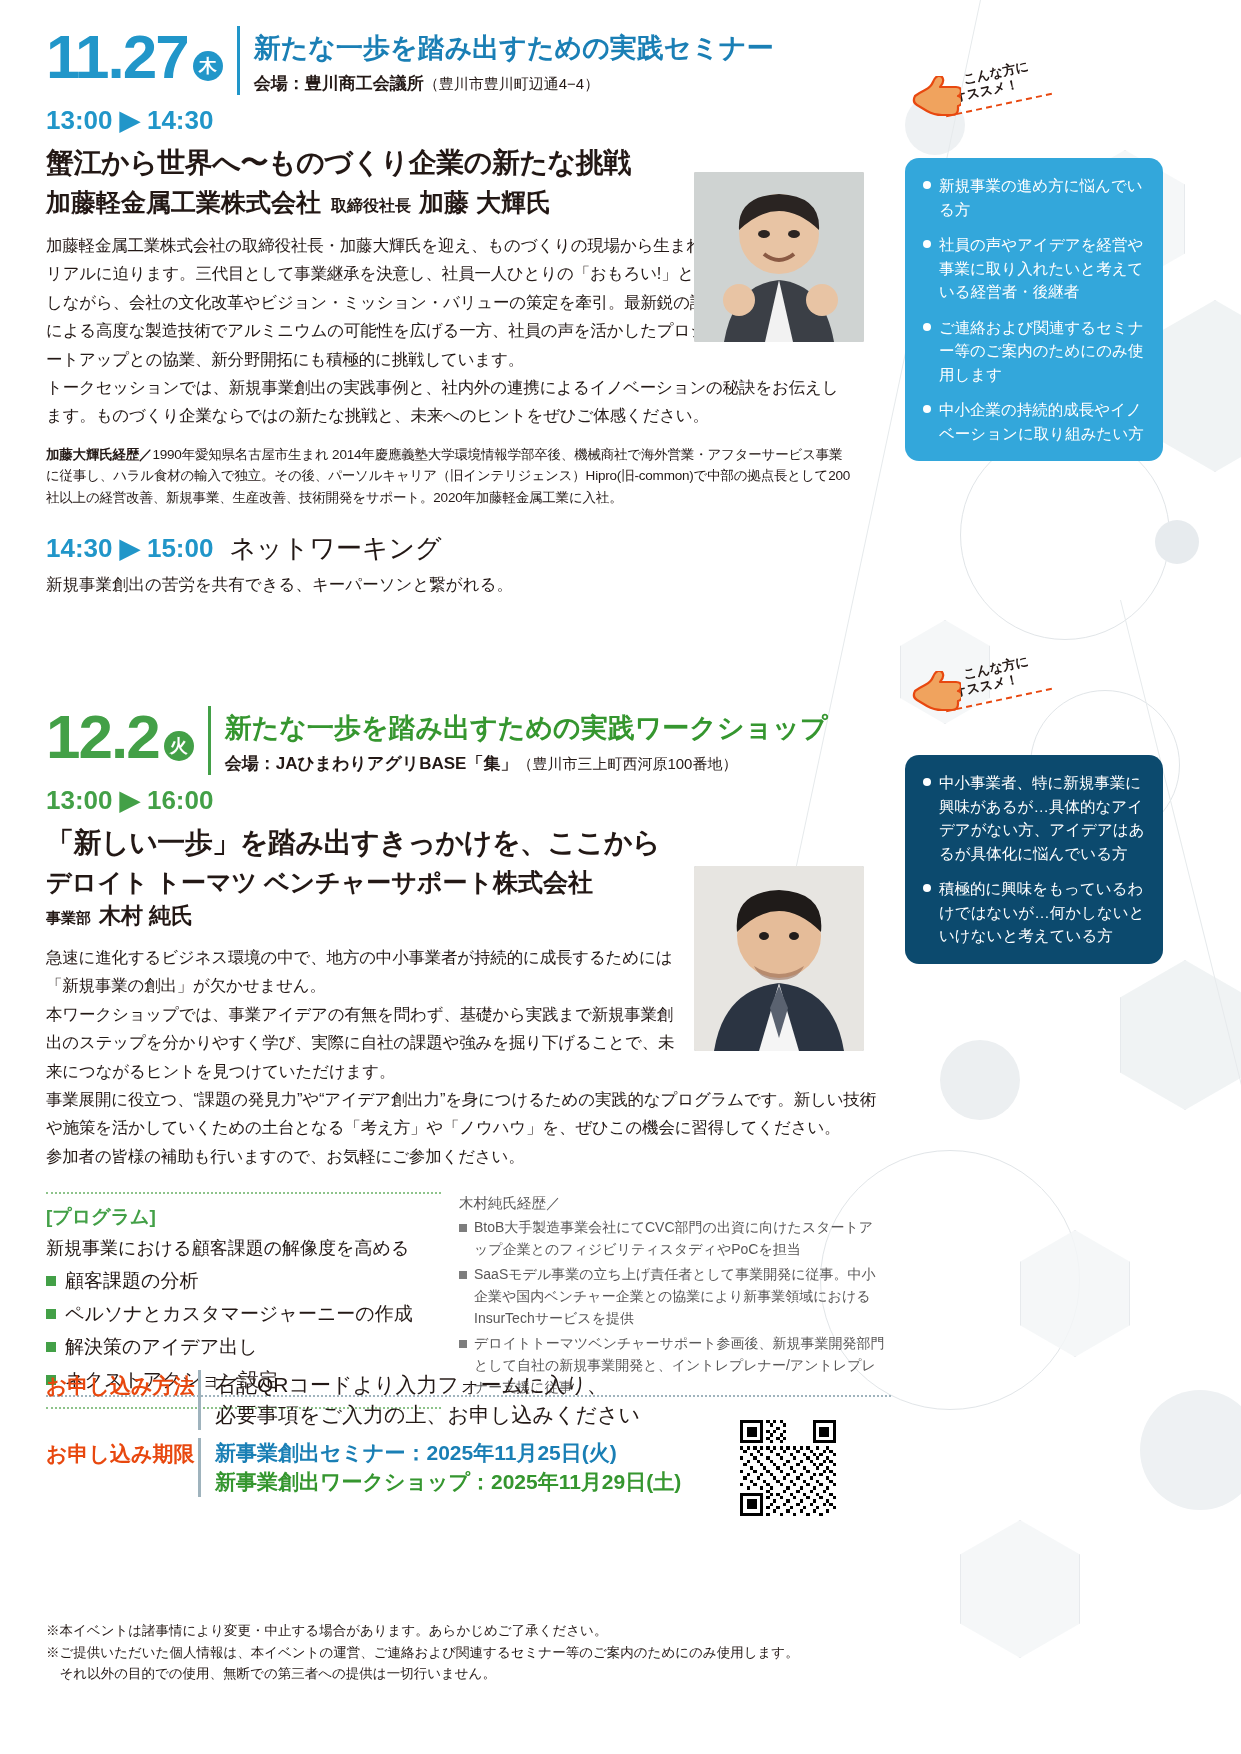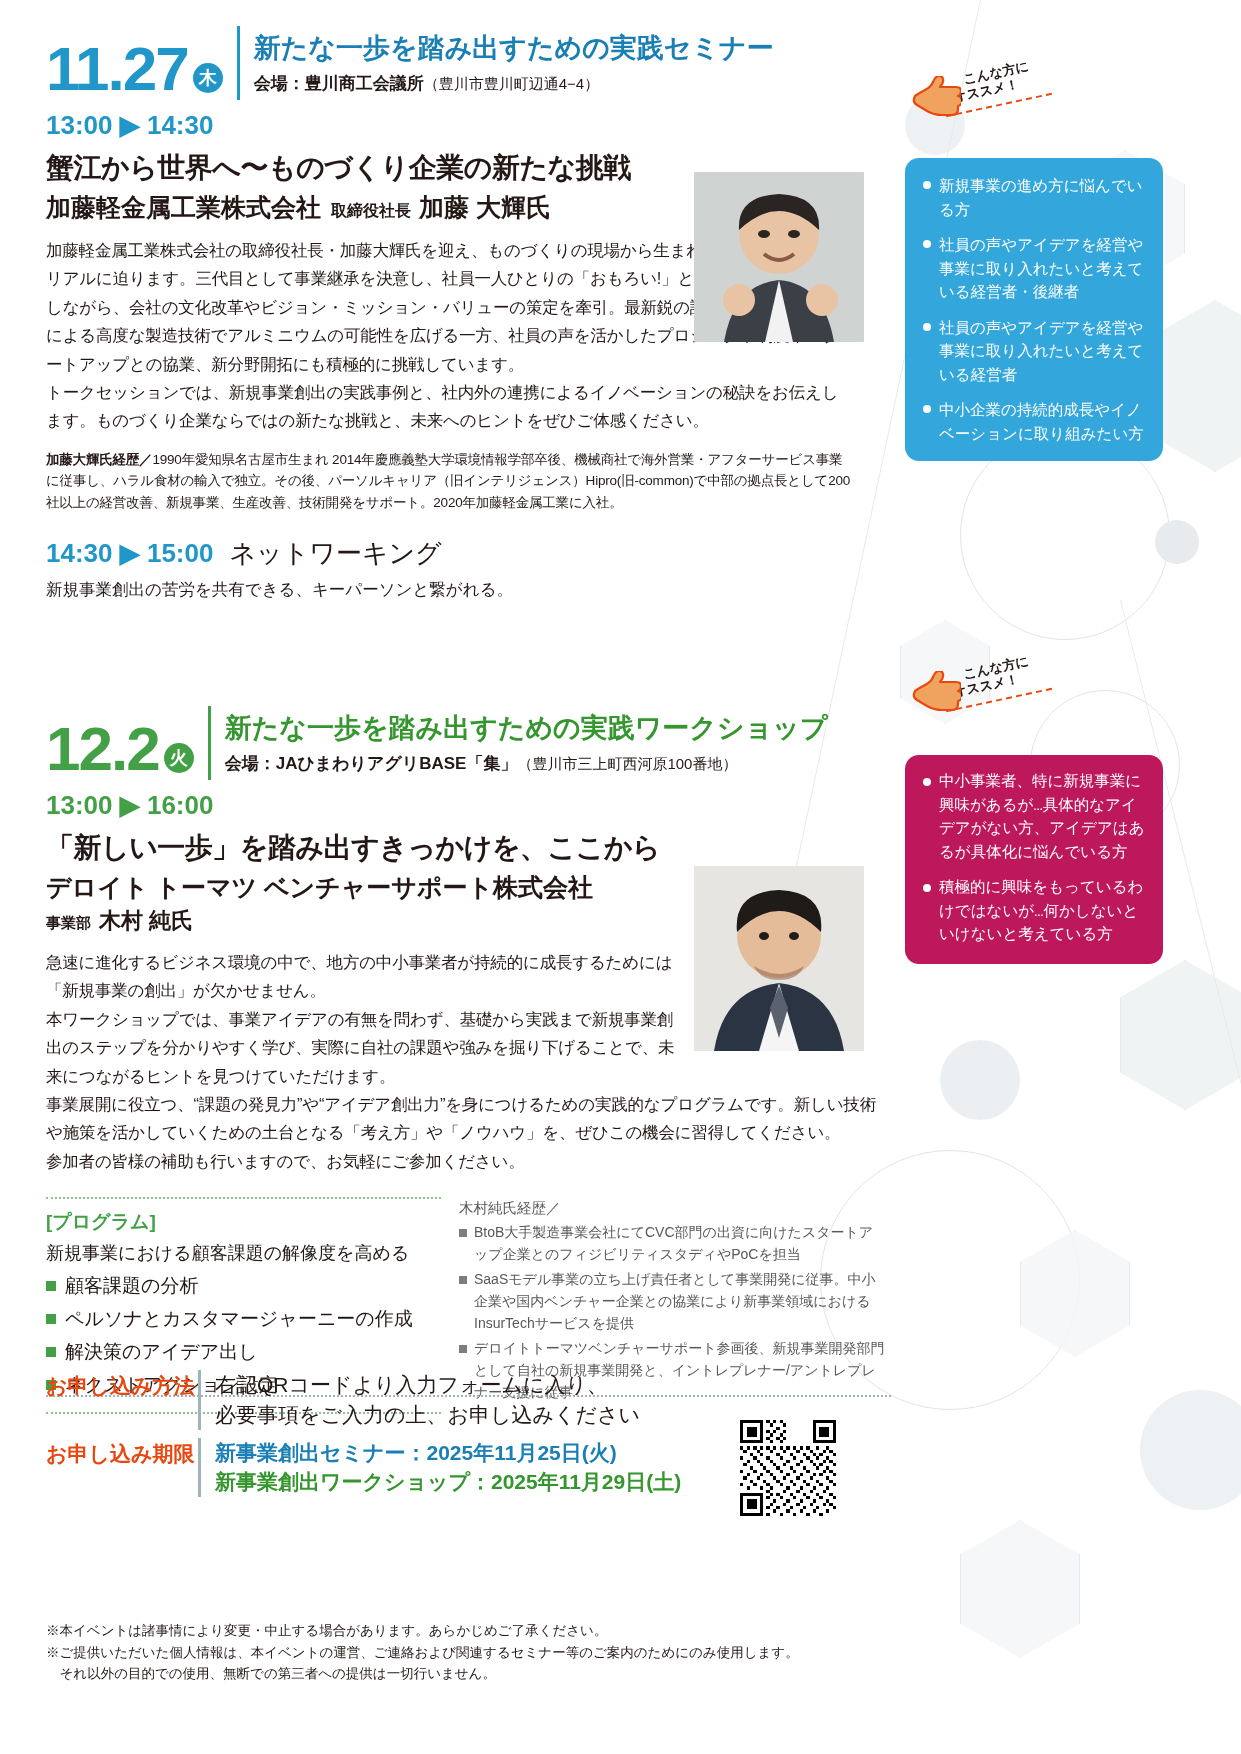--- a/index.html
+++ b/index.html
@@ -24,21 +24,21 @@
   .bg-deco .circle { position:absolute; border-radius:50%; background:#eef1f3; }
   .bg-deco .ring { position:absolute; border-radius:50%; border:1px solid #e1e5e8; }
   .bg-deco .line { position:absolute; background:#e6eaec; }
 
   .page { position:relative; z-index:2; width:1241px; height:1754px; }
 
   
   .left { position:absolute; left:46px; top:26px; width:845px; }
 
   .ev-head { display:flex; align-items:flex-start; }
-  .date-block { display:flex; align-items:flex-end;margin-top:12px; }
+  .date-block { display:flex; align-items:flex-end; }
   .date-num {
     font-size:62px; line-height:62px; font-weight:bold; letter-spacing:-2px;
     color:#2196c9; font-family:"Liberation Sans", sans-serif;
   }
   .date-num.green { color:#43a047; }
   .dow {
     display:inline-flex; align-items:center; justify-content:center;
     width:30px; height:30px; border-radius:50%; background:#2196c9; color:#fff;
     font-size:18px; font-weight:bold; margin-left:5px; margin-bottom:7px;
   }
@@ -102,21 +102,21 @@
   .apply-body .blue { color:#1a7fb5; font-weight:bold; }
   .apply-body .green { color:#35962f; font-weight:bold; }
 
   .qr { position:absolute; left:740px; top:1420px; width:96px; height:96px; }
 
   .notes { position:absolute; left:46px; top:1620px; font-size:13.5px; line-height:1.6; color:#231815; }
 
   
   .callout { position:absolute; border-radius:14px; color:#fff; padding:16px 18px; }
   .callout.blue { background:#33a7db; }
-  .callout.green { background:#be185d;font-family:Liberation Mono, monospace; }
+  .callout.green { background:#0c4a6e; }
   .callout ul { margin:0; padding:0; list-style:none; }
   .callout li { display:flex; font-size:15.5px; line-height:1.52; margin-bottom:12px; }
   .callout li:last-child { margin-bottom:0; }
   .callout li .dot { width:8px; height:8px; border-radius:50%; background:#fff; margin:7px 8px 0 0; flex:none; }
 
   .osusume { position:absolute; width:150px; height:70px; }
   .osusume .txt1, .osusume .txt2 {
     position:absolute; font-size:13px; font-weight:bold; color:#231815; white-space:nowrap;
   }
   .osusume .txt1 { left:58px; top:4px; transform:rotate(-12deg); }
@@ -311,21 +311,21 @@
       <li>
           <span class="dot"></span>
           <span>新規事業の進め方に悩んでいる方</span>
         </li>
       <li>
           <span class="dot"></span>
           <span>社員の声やアイデアを経営や事業に取り入れたいと考えている経営者・後継者</span>
         </li>
       <li>
           <span class="dot"></span>
-          <span>社員の声やアイデアを経営や事業に取り入れたいと考えている経営者</span>
+          <span>ご連絡および関連するセミナー等のご案内のためにのみ使用します</span>
         </li>
       <li>
           <span class="dot"></span>
           <span>中小企業の持続的成長やイノベーションに取り組みたい方</span>
         </li>
     </ul>
   </div>
 
   <div class="osusume" style="left:905px; top:655px;">
     <span class="txt1">こんな方に</span>

